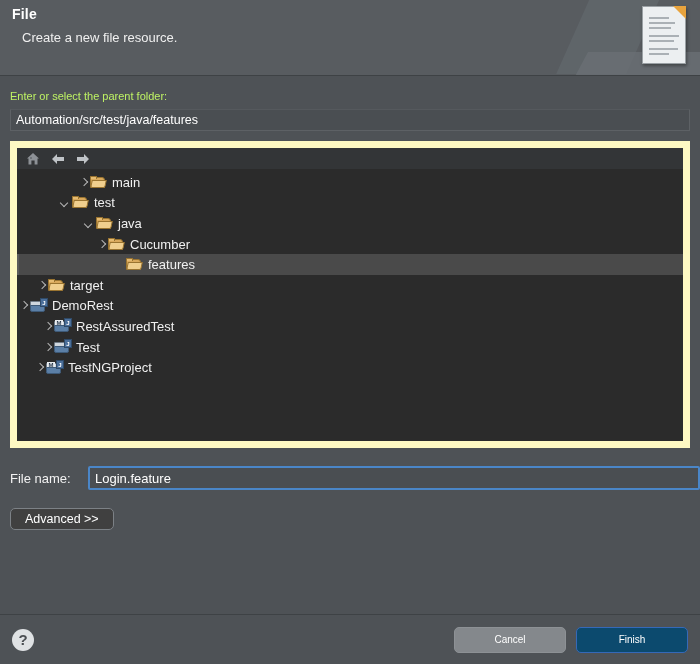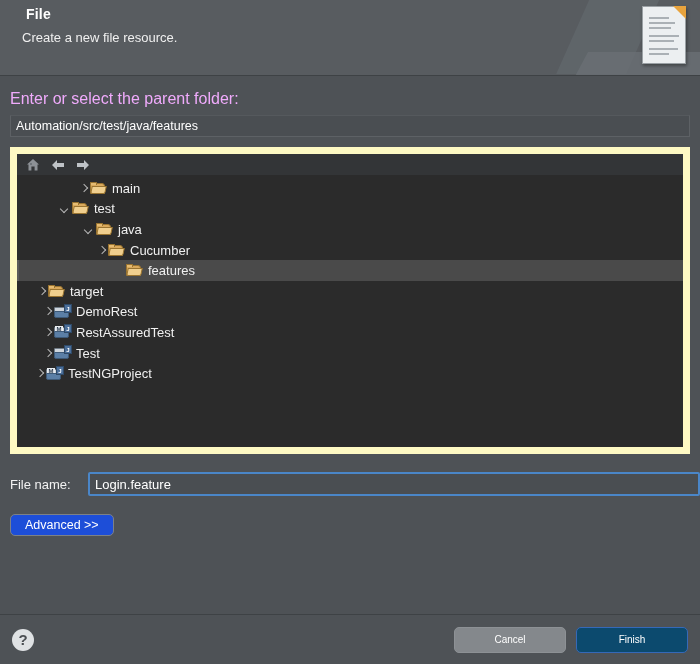--- a/index.html
+++ b/index.html
@@ -18,21 +18,20 @@
     height: 76px;
     background: #585c60;
     border-bottom: 1px solid #3e4245;
     flex: 0 0 auto;
     overflow: hidden;
   }
   .header-title {
     position: absolute; left: 12px; top: 6px;
     font-size: 14px; font-weight: bold; color: #ffffff;
     letter-spacing: .2px;
-    margin-left: 14px;
   }
   .header-sub {
     position: absolute; left: 22px; top: 30px;
     font-size: 13px; color: #f0f0f0;
   }
   .header-gfx {
     position: absolute; right: 0; top: 0; width: 110px; height: 76px;
   }
   .header-gfx .swoosh1 {
     position: absolute; right: -10px; bottom: -6px;
@@ -72,21 +71,21 @@
   .doc-line.l3 { top: 20px; width: 22px; }
   .doc-line.l4 { top: 28px; width: 30px; }
   .doc-line.l5 { top: 33px; width: 25px; }
   .doc-line.l6 { top: 41px; width: 29px; }
   .doc-line.l7 { top: 46px; width: 20px; }
 
   
   .body { flex: 1 1 auto; position: relative; padding: 0 10px; }
 
   .field-label {
-    font-size: 16px; color: #f0abfc;
+    font-size: 11px; color: #bef264;
     margin-top: 14px; margin-bottom: 7px;
   }
   .parent-input {
     width: 100%; height: 22px;
     background: #4a4e52;
     border: 1px solid #5d6165;
     border-top-color: #55595d;
     color: #ffffff;
     font-size: 12.5px;
     line-height: 20px;
@@ -210,21 +209,21 @@
     padding: 0 5px;
     outline: none;
     font-family: "Liberation Sans", sans-serif;
     margin-right: -10px;
   }
 
   .advanced-btn {
     margin-top: 18px;
     height: 22px;
     padding: 0 14px;
-    background: #1d4ed8;
+    background: #404040;
     border: 1px solid #7c8186;
     border-radius: 5px;
     color: #ffffff;
     font-size: 12.5px;
     font-family: "Liberation Sans", sans-serif;
     cursor: default;
   }
 
   
   .footer {
@@ -371,21 +370,21 @@
             <span class="twisty right"></span>
             <span class="icon-slot">
               <span class="folder">
                 <span class="back"></span>
                 <span class="tab"></span>
                 <span class="front"></span>
               </span>
             </span>
             <span class="lbl">target</span>
           </div>
-          <div class="row" style="padding-left: 24px;">
+          <div class="row" style="">
             <span class="twisty right"></span>
             <span class="icon-slot">
               <span class="proj">
                 <span class="pbody"></span>
                 <span class="pfront"></span>
                 <span class="badge">J</span>
               </span>
             </span>
             <span class="lbl">DemoRest</span>
           </div>

